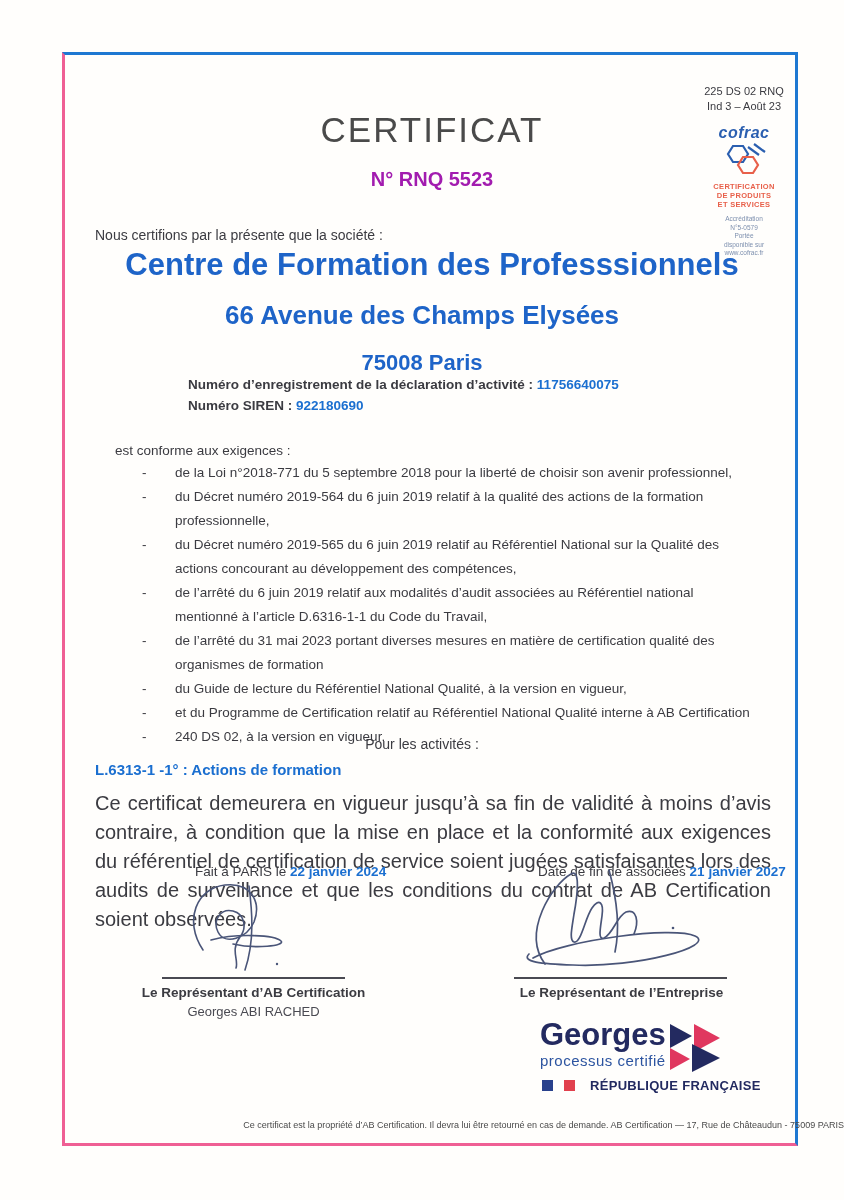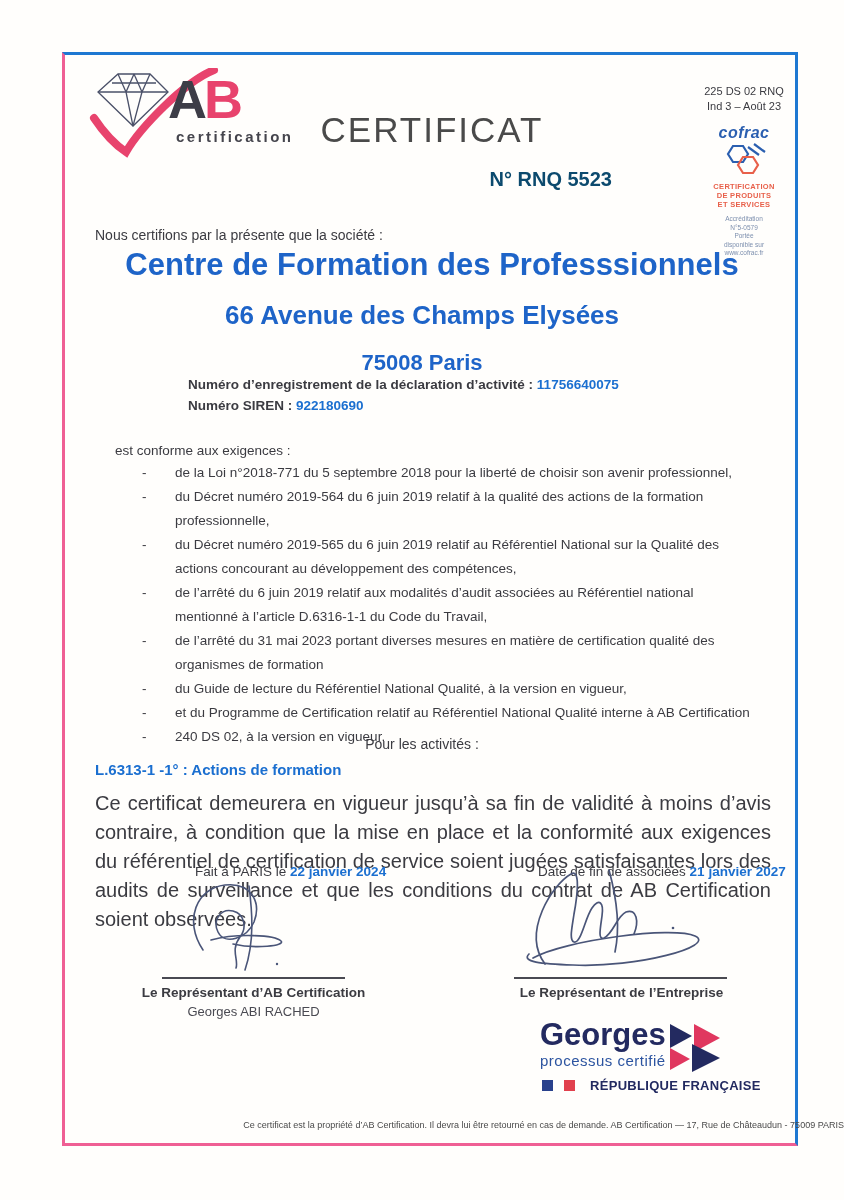--- a/index.html
+++ b/index.html
@@ -15,21 +15,21 @@
     border-bottom:3px solid #ef5f94;border-left:3px solid #ef5f94;
   }
   .abs{position:absolute;}
   
   .ab-logo{left:88px;top:68px;width:210px;height:92px;}
   .ab-letters{position:absolute;left:80px;top:2px;font-size:54px;font-weight:bold;letter-spacing:-3px;line-height:58px;}
   .ab-a{color:#3d3d47;} .ab-b{color:#e8436d;}
   .ab-word{position:absolute;left:88px;top:60px;font-size:15px;color:#45454d;letter-spacing:2.5px;font-weight:bold;}
   
   .cert-title{left:262px;top:110px;width:340px;text-align:center;font-size:35px;color:#4a4a4a;letter-spacing:2px;}
-  .cert-number{left:272px;top:168px;width:340px;text-align:right;font-size:20px;font-weight:bold;color:#0c4a6e;}
+  .cert-number{left:262px;top:168px;width:340px;text-align:center;font-size:20px;font-weight:bold;color:#a21caf;}
   .doc-ref{left:698px;top:84px;width:92px;text-align:center;font-size:11px;line-height:15px;color:#3b3b41;}
   
   .cofrac{left:706px;top:124px;width:76px;text-align:center;}
   .cofrac-name{font-size:16px;font-weight:bold;font-style:italic;color:#2b5fb0;letter-spacing:0.5px;}
   .cofrac-caption{font-size:7.5px;line-height:9px;font-weight:bold;color:#e8604a;letter-spacing:0.3px;}
   .cofrac-accr{margin-top:6px;font-size:6.5px;line-height:8.5px;color:#7d8fae;}
   
   .intro{left:95px;top:227px;font-size:14px;color:#3b3b41;}
   .company-name{left:0;top:247px;width:844px;text-align:center;font-size:31px;font-weight:bold;color:#1e64c8;padding-left:10px;}
   .company-address{left:0;top:300px;width:844px;text-align:center;font-size:26px;font-weight:bold;color:#1e64c8;}
@@ -66,38 +66,20 @@
   .republic-text{font-size:13px;font-weight:bold;color:#232a60;letter-spacing:0.3px;margin-left:4px;white-space:nowrap;}
   .footer{left:0;top:1120px;width:844px;text-align:right;font-size:9px;color:#4a4a4a;}
 </style>
 </head>
 <body>
 
 <div class="page">
 
   <div class="frame"></div>
 
-  <div class="abs ab-logo">
-    <svg width="132" height="92" viewBox="0 0 132 92">
-      <g stroke="#4a5068" stroke-width="1.3" fill="none">
-        <path d="M30 6 L62 6 L80 24 L45 58 L10 24 Z"></path>
-        <path d="M10 24 L80 24"></path>
-        <path d="M30 6 L38 24"></path>
-        <path d="M62 6 L54 24"></path>
-        <path d="M38 24 L45 58"></path>
-        <path d="M54 24 L45 58"></path>
-        <path d="M46 6 L38 24"></path>
-        <path d="M46 6 L54 24"></path>
-        <path d="M24 15 L68 15"></path>
-      </g>
-      <path d="M6 50 C14 62 26 76 38 84 C52 60 96 14 126 2" stroke="#e8436d" stroke-width="8" fill="none" stroke-linecap="round"></path>
-    </svg>
-    <div class="ab-letters"><span class="ab-a">A</span><span class="ab-b">B</span></div>
-    <div class="ab-word">certification</div>
-  </div>
 
   <div class="abs cert-title">CERTIFICAT</div>
   <div class="abs cert-number">N° RNQ 5523</div>
 
   <div class="abs doc-ref">
     <div>225 DS 02 RNQ</div>
     <div>Ind 3 – Août 23</div>
   </div>
 
   <div class="abs cofrac">

